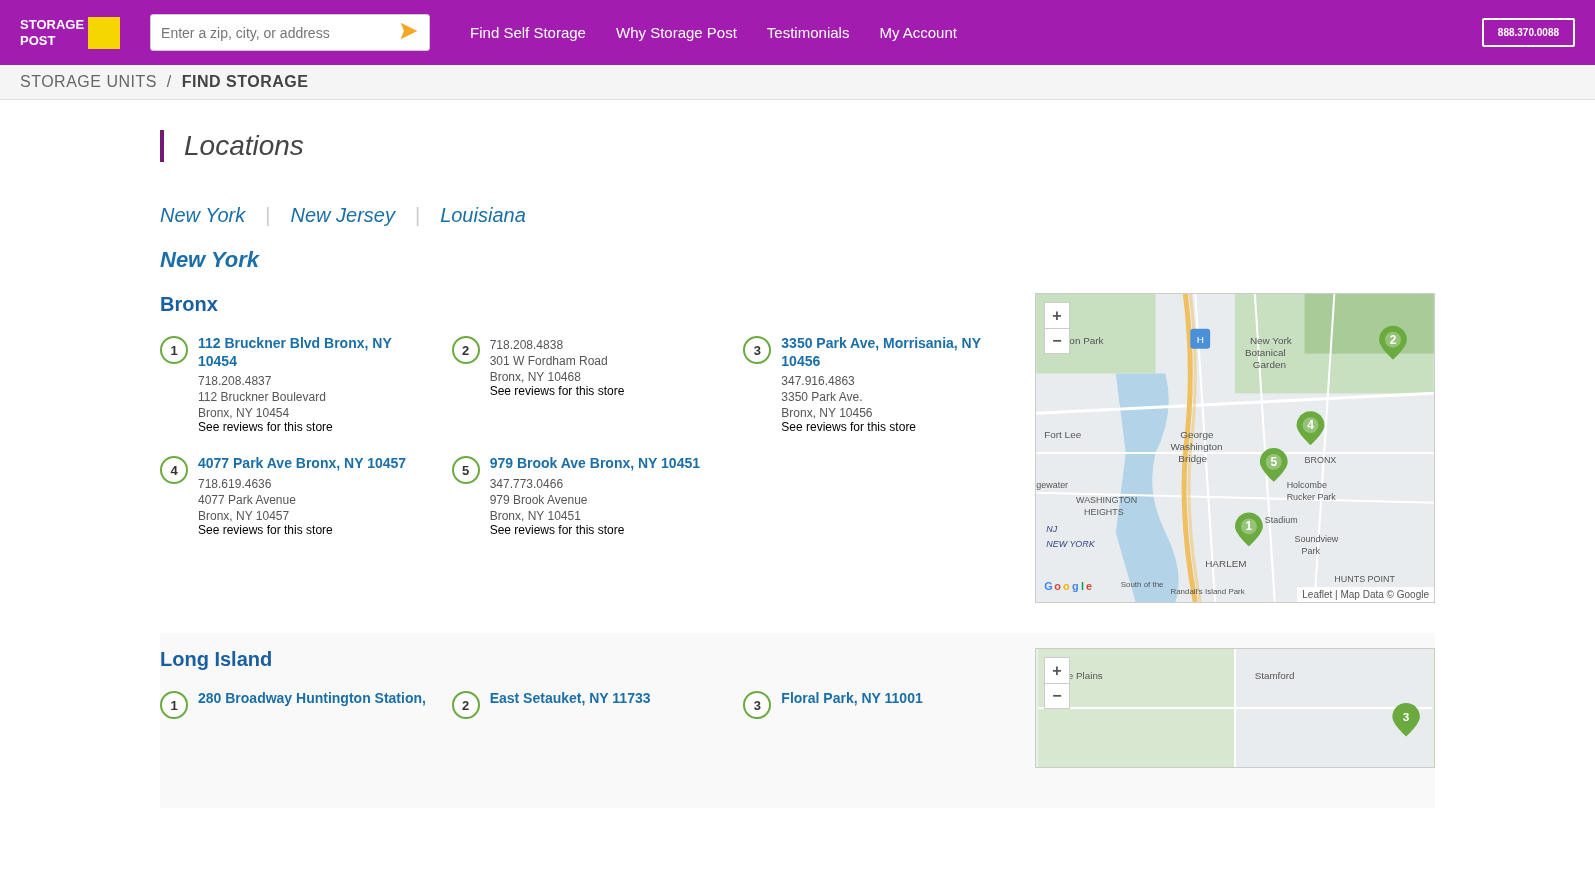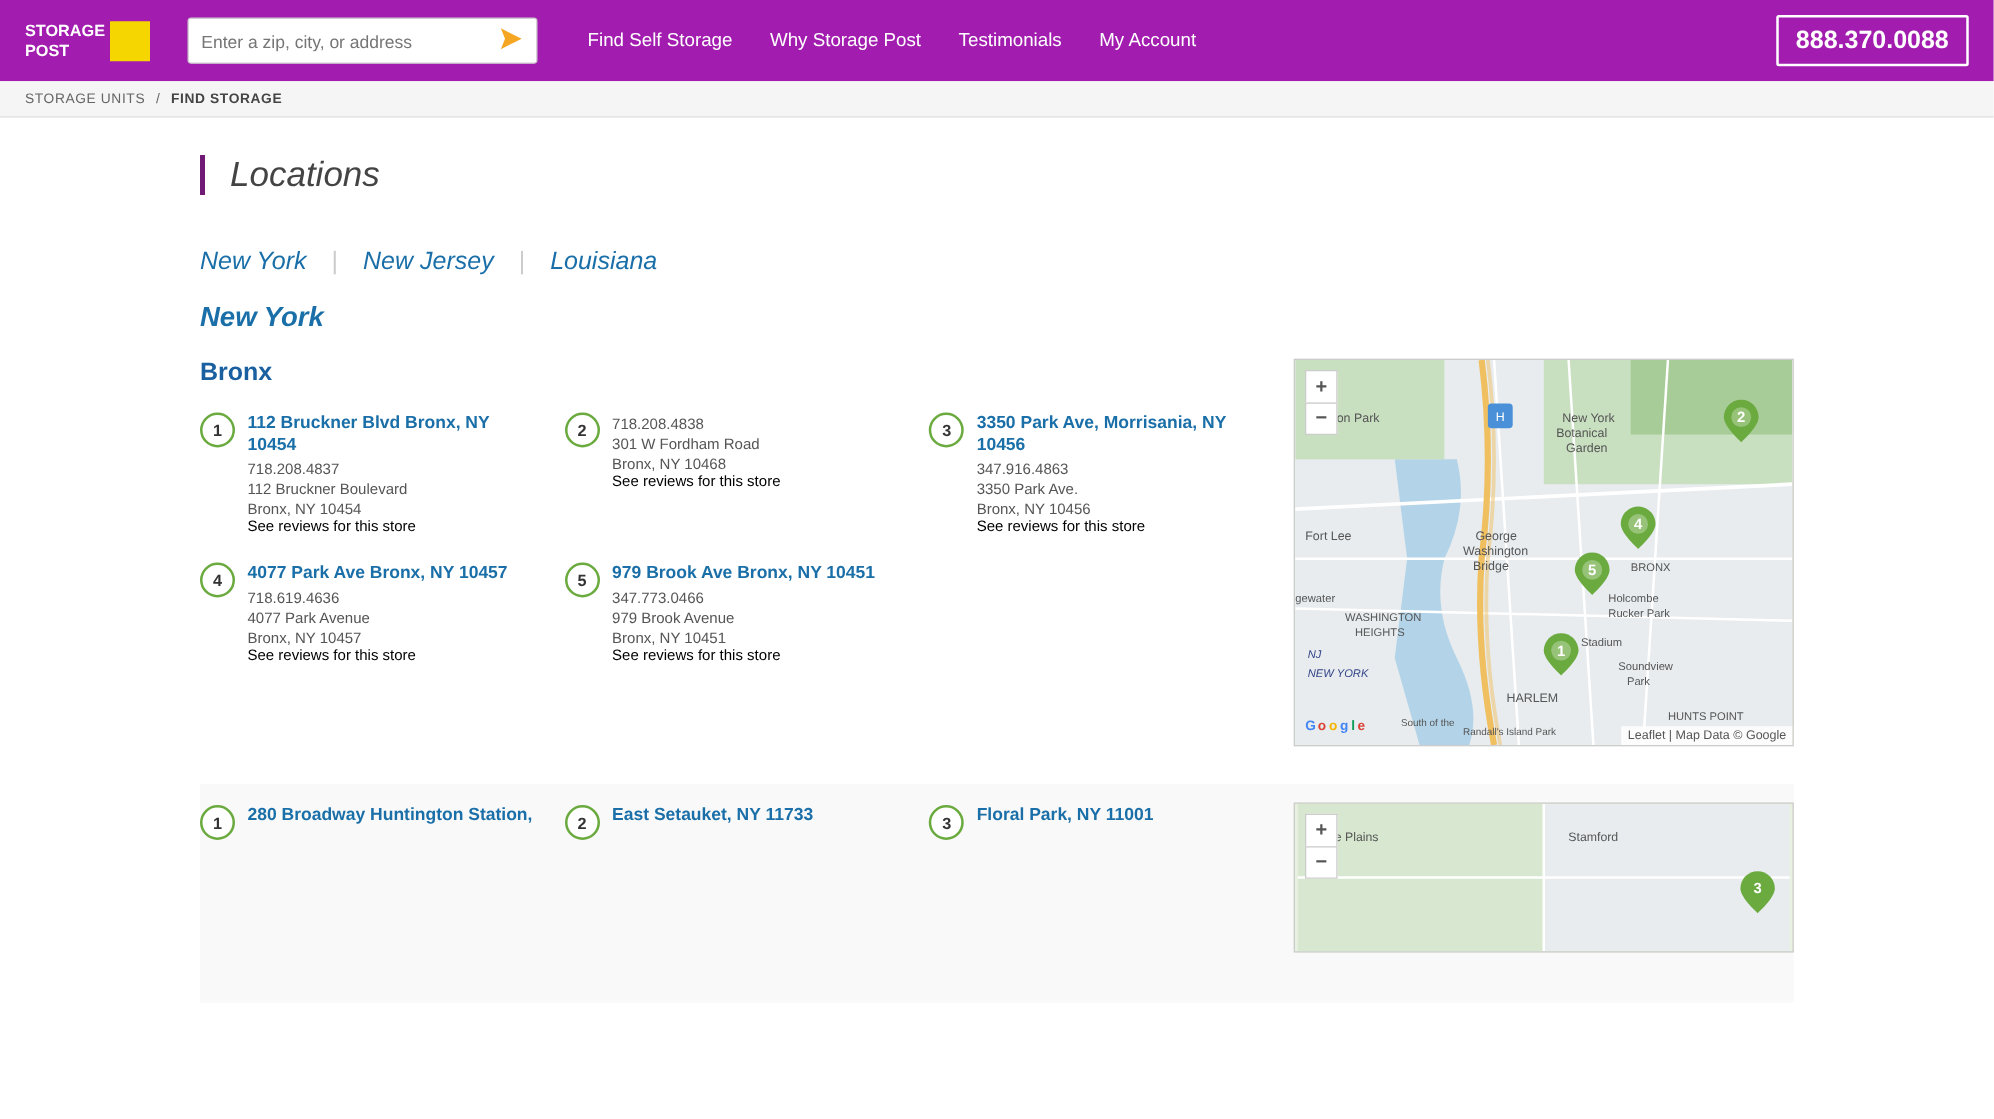--- a/index.html
+++ b/index.html
@@ -74,32 +74,32 @@
       color: #fff;
       text-decoration: none;
       font-size: 15px;
       white-space: nowrap;
     }
     .phone-btn {
       border: 2px solid #fff;
       color: #fff;
       background: transparent;
       padding: 7px 14px;
-      font-size: 20px;
+      font-size: 10px;
       font-weight: bold;
       cursor: pointer;
       white-space: nowrap;
       border-radius: 2px;
     }
 
     
     .breadcrumb {
       background: #f5f5f5;
       padding: 8px 20px;
-      font-size: 11px;
+      font-size: 16px;
       color: #666;
       border-bottom: 1px solid #e0e0e0;
       text-transform: uppercase;
       letter-spacing: 0.5px;
     }
     .breadcrumb span { color: #666; }
     .breadcrumb .separator { margin: 0 5px; }
     .breadcrumb .current { font-weight: bold; color: #444; }
 
     
@@ -467,20 +467,21 @@
         <button class="map-btn">+</button>
         <button class="map-btn">−</button>
       </div>
       <div class="map-attribution">Leaflet | Map Data © Google</div>
     </div>
   </div>
 
   <div style="background:#f9f9f9; padding: 15px 0 10px 0; margin-top:5px;">
     <div class="section-wrapper">
       <div class="locations-list">
+        <h3 class="section-title">Long Island</h3>
         <div class="locations-grid">
 
           <div class="location-item">
             <div class="location-number">1</div>
             <div class="location-info">
               <a class="location-name" href="#">280 Broadway Huntington Station,</a>
             </div>
           </div>
 
           <div class="location-item">

